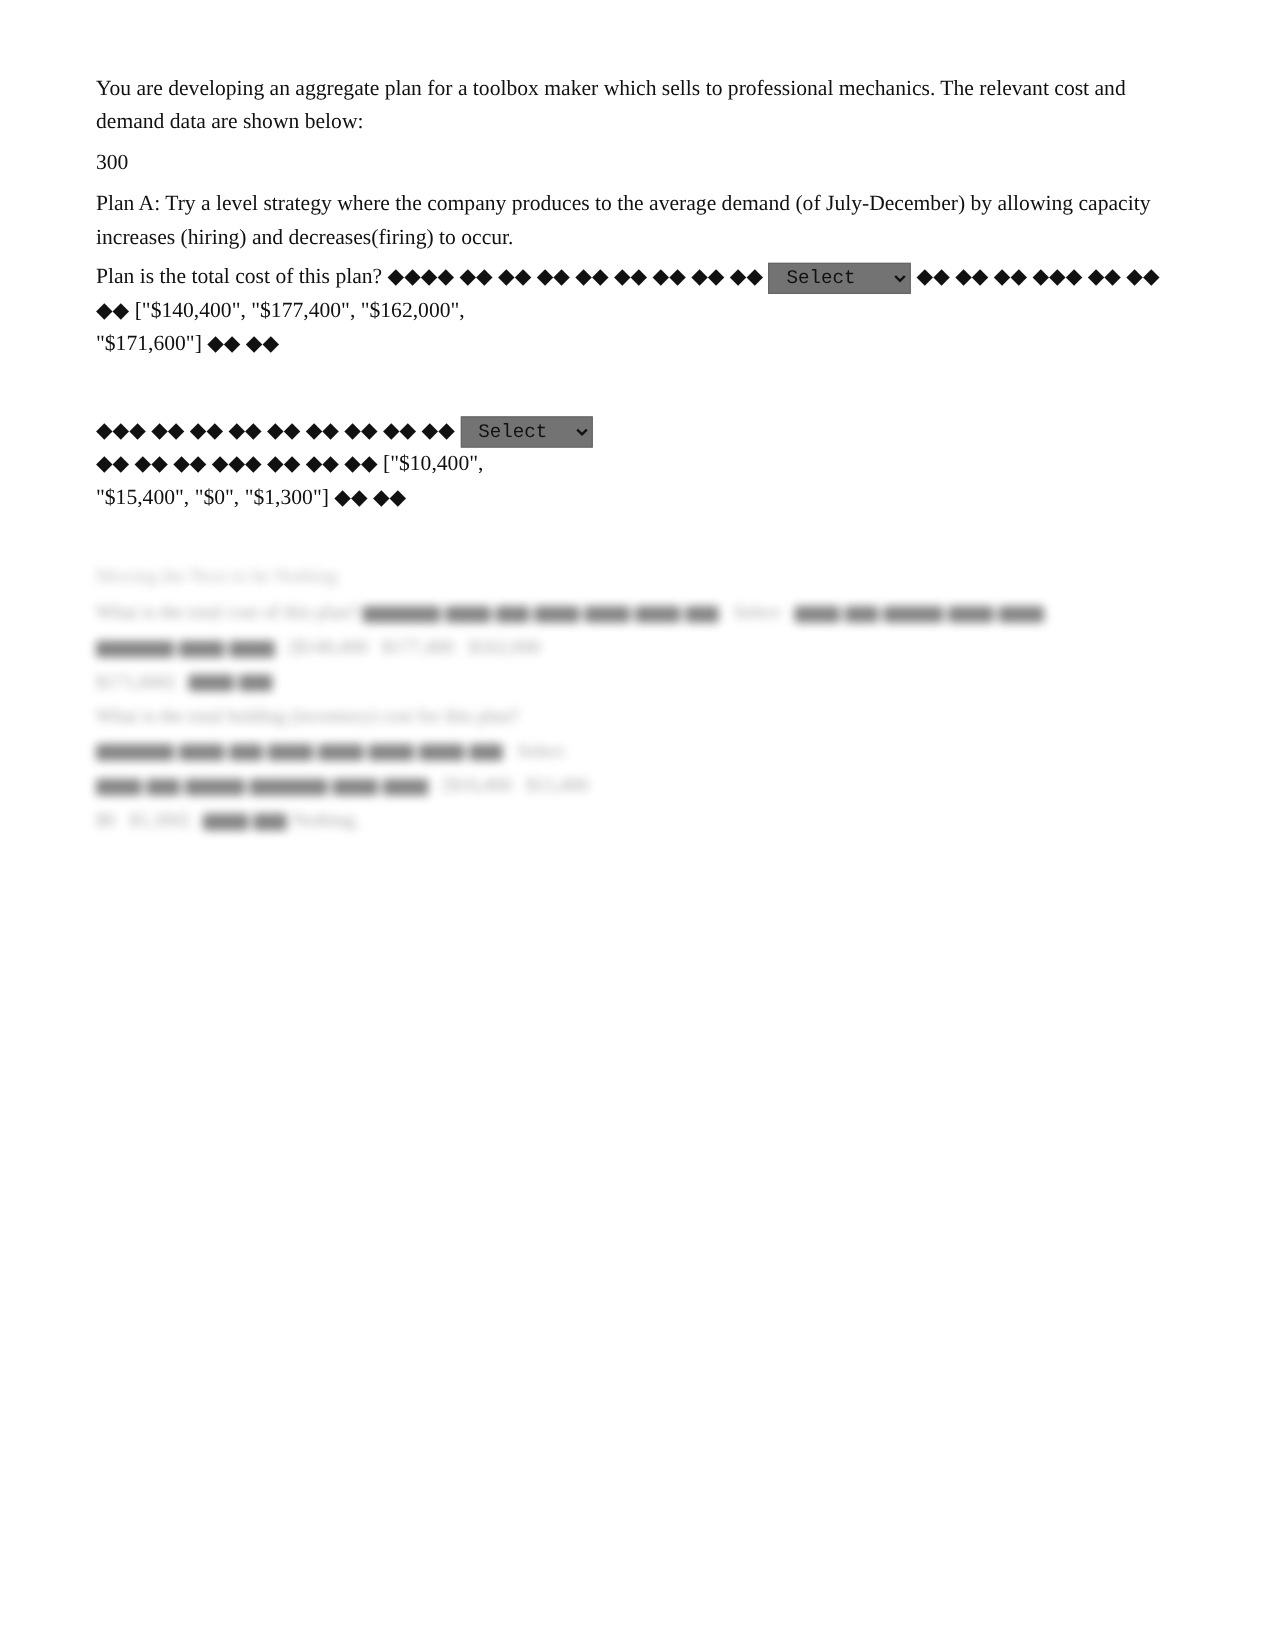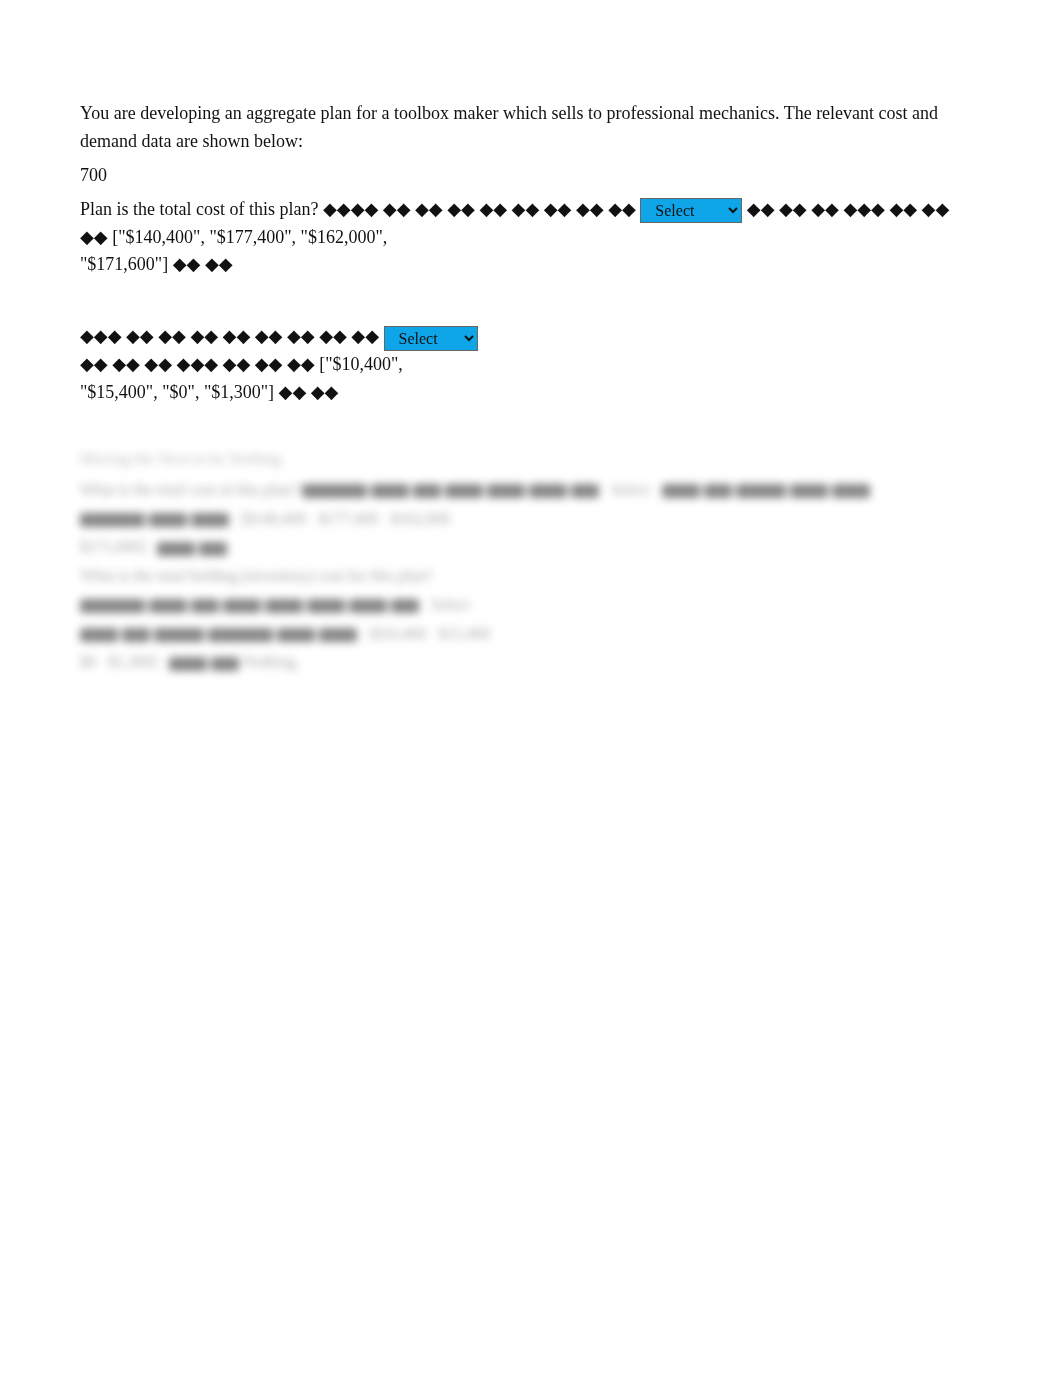--- a/index.html
+++ b/index.html
@@ -18,21 +18,20 @@
       min-height: 1377px;
       padding: 60px 80px 60px 80px;
     }
 
     .main-content {
       max-width: 900px;
     }
 
     .paragraph {
       margin-bottom: 6px;
-      margin-top: 40px;
     }
 
     .number-line {
       margin-bottom: 6px;
     }
 
     .question-block {
       margin-bottom: 16px;
     }
 
@@ -85,39 +84,42 @@
     .br-md { width: 38px; height: 14px; }
     .br-lg { width: 50px; height: 14px; }
     .br-xl { width: 65px; height: 14px; }
 
     .select-dropdown {
       display: inline-block;
       border: 1px solid #666;
       padding: 2px 10px;
       font-size: 16px;
       cursor: pointer;
-      background: #0ea5e9;
+      background: #737373;
       color: #111;
-      font-family: Liberation Serif, serif;
+      font-family: Liberation Mono, monospace;
       vertical-align: middle;
     }
   </style>
 </head>
 <body>
 
 <div class="main-content">
 
   <div class="paragraph">
     <span>You are developing an aggregate plan for a toolbox maker which sells to professional mechanics. The relevant cost and demand data are shown below:</span>
   </div>
 
   <div class="number-line">
-    <span>700</span>
-  </div>
-
+    <span>300</span>
+  </div>
+
+  <div class="paragraph">
+    <span>Plan A: Try a level strategy where the company produces to the average demand (of July-December) by allowing capacity increases (hiring) and decreases(firing) to occur.</span>
+  </div>
 
   <div class="question-block">
     <span class="question-text">Plan is the total cost of this plan?</span>
     <span class="diamond-char">◆◆◆◆ ◆◆ ◆◆ ◆◆ ◆◆ ◆◆ ◆◆ ◆◆ ◆◆</span>
     <span class="select-bracket">
       <select class="select-dropdown">
         <option>Select</option>
         <option>$140,400</option>
         <option>$177,400</option>
         <option>$162,000</option>

